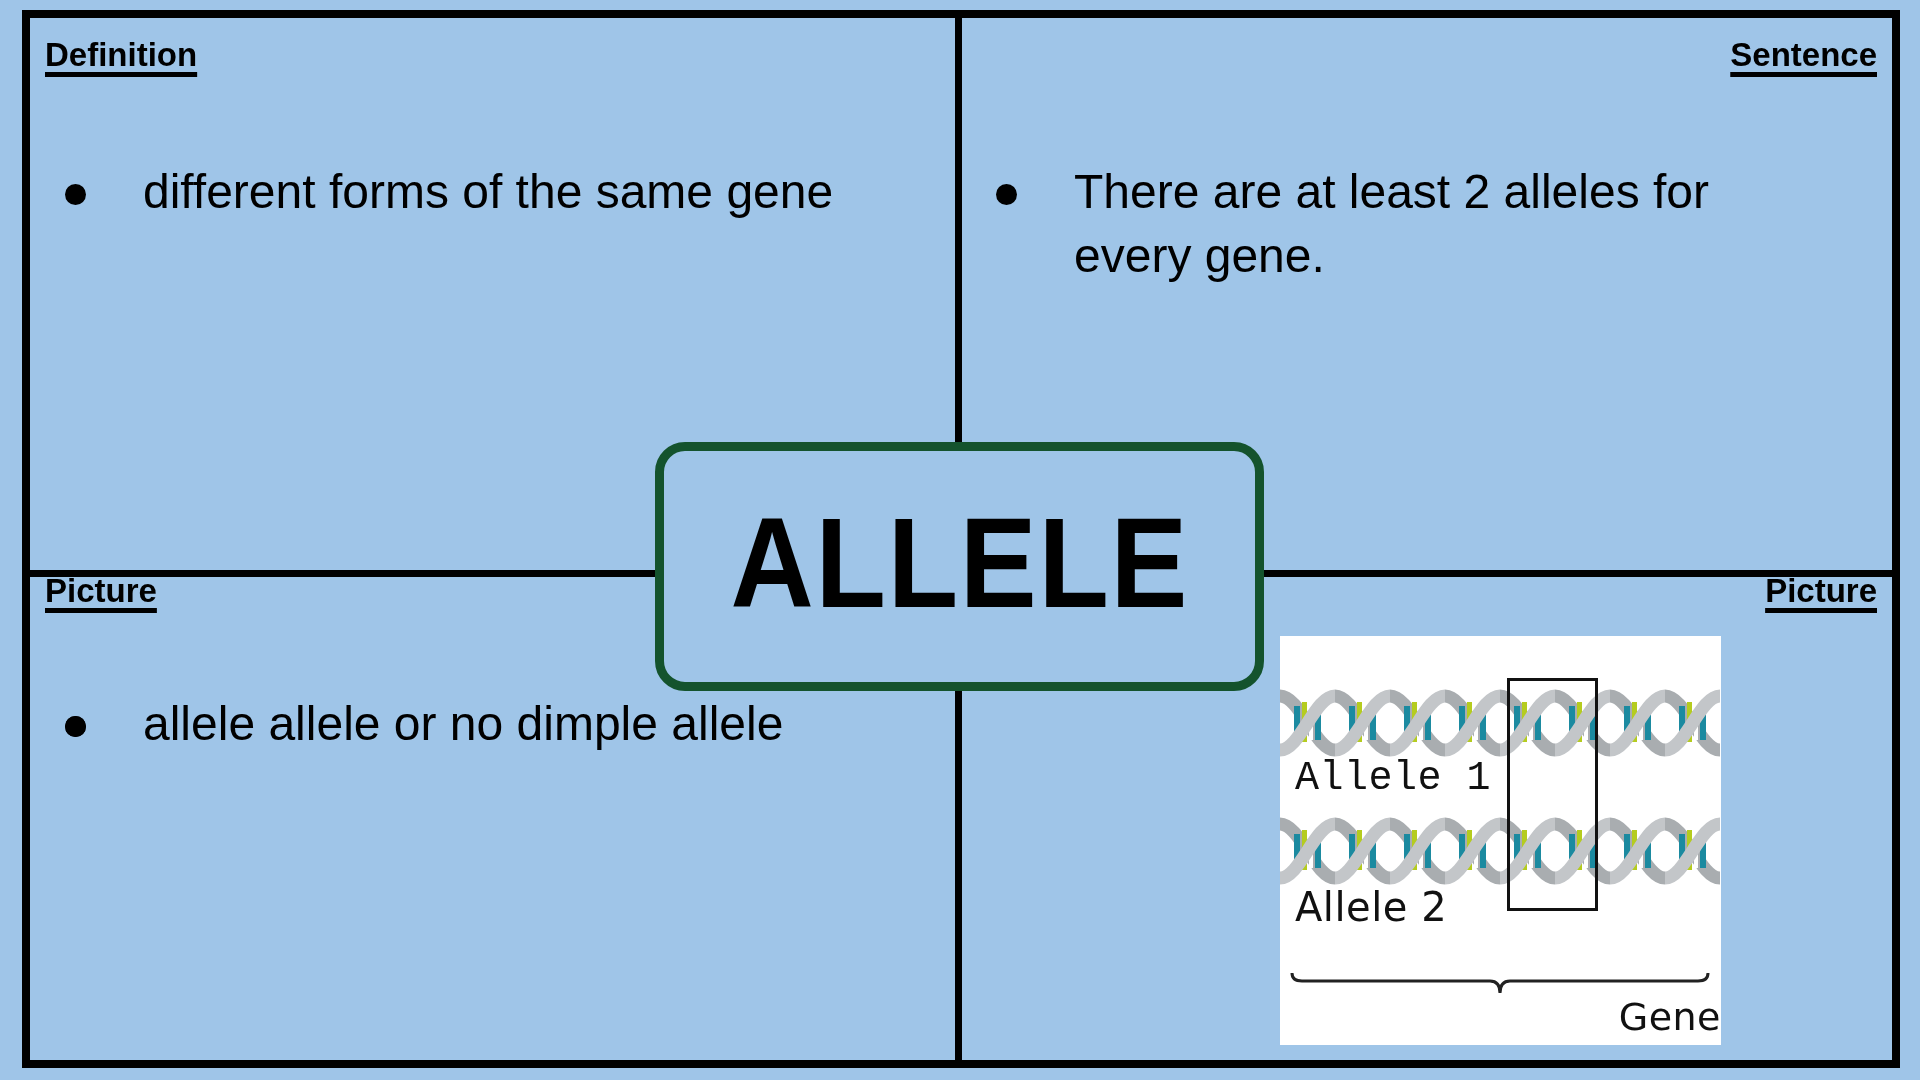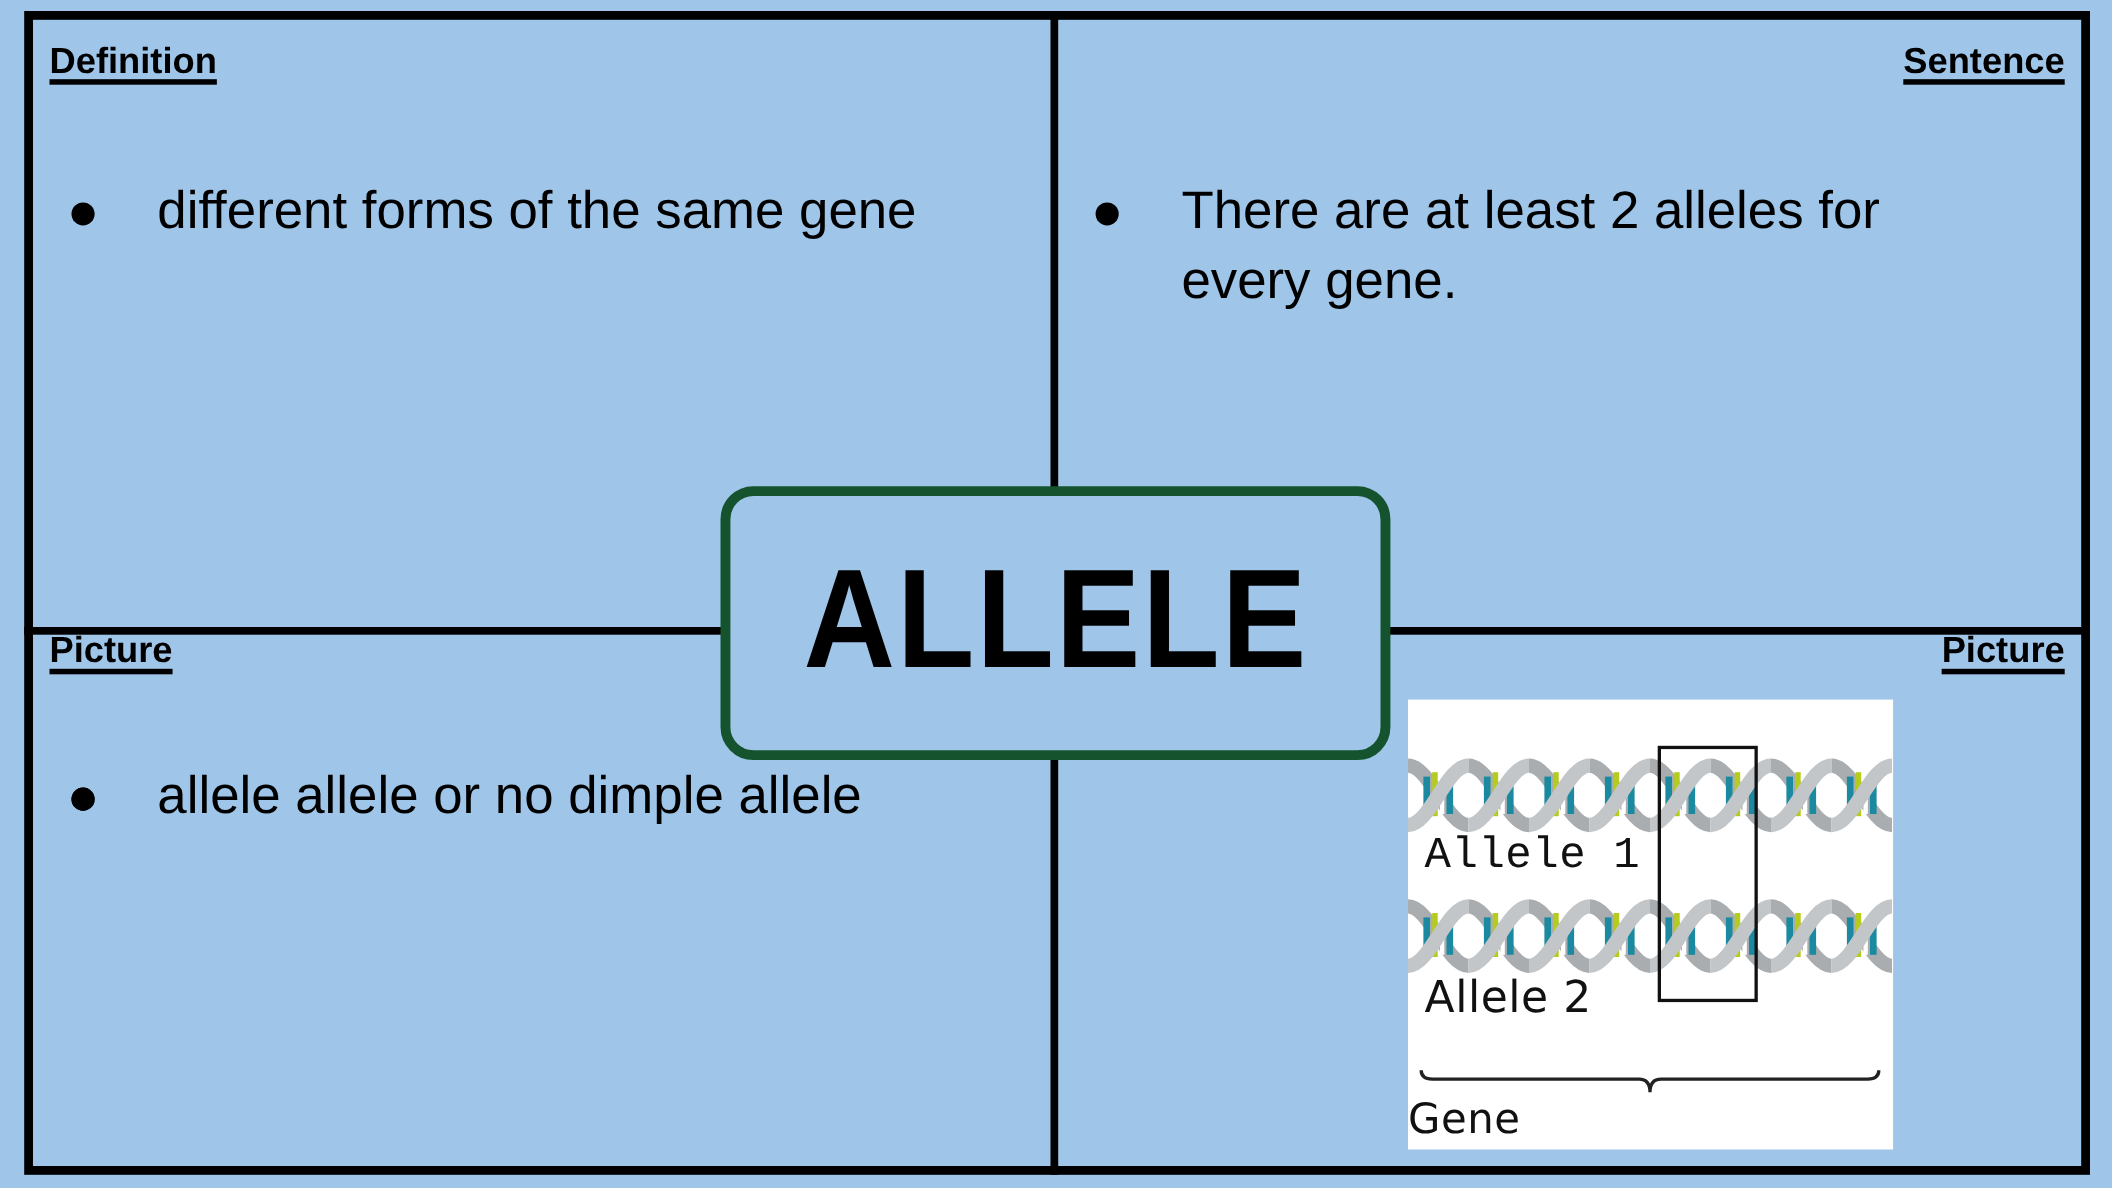--- a/index.html
+++ b/index.html
@@ -49,21 +49,21 @@
   .picture {
     position:absolute; left:1280px; top:636px; width:441px; height:409px;
     background:#ffffff; overflow:hidden;
   }
   .pic-label {
     position:absolute; font-size:40px; line-height:1; color:#111;
     font-family:"DejaVu Sans", sans-serif; letter-spacing:0.5px;
   }
   .lbl-1 { left:15px; top:123px;font-family:Liberation Mono, monospace; }
   .lbl-2 { left:15px; top:251px; }
-  .lbl-gene { left:0; width:441px; text-align:left; top:362px; font-size:38px; }
+  .lbl-gene { left:0; width:441px; text-align:right; top:362px; font-size:38px; }
   .helix { position:absolute; left:0; width:441px; height:70px; }
   .helix-1 { top:52px; }
   .helix-2 { top:180px; }
   .highlight {
     position:absolute; left:227px; top:42px; width:91px; height:233px;
     box-sizing:border-box; border:3px solid #111;
   }
   .brace { position:absolute; left:10px; top:335px; width:420px; height:36px; }
 </style>
 </head>

